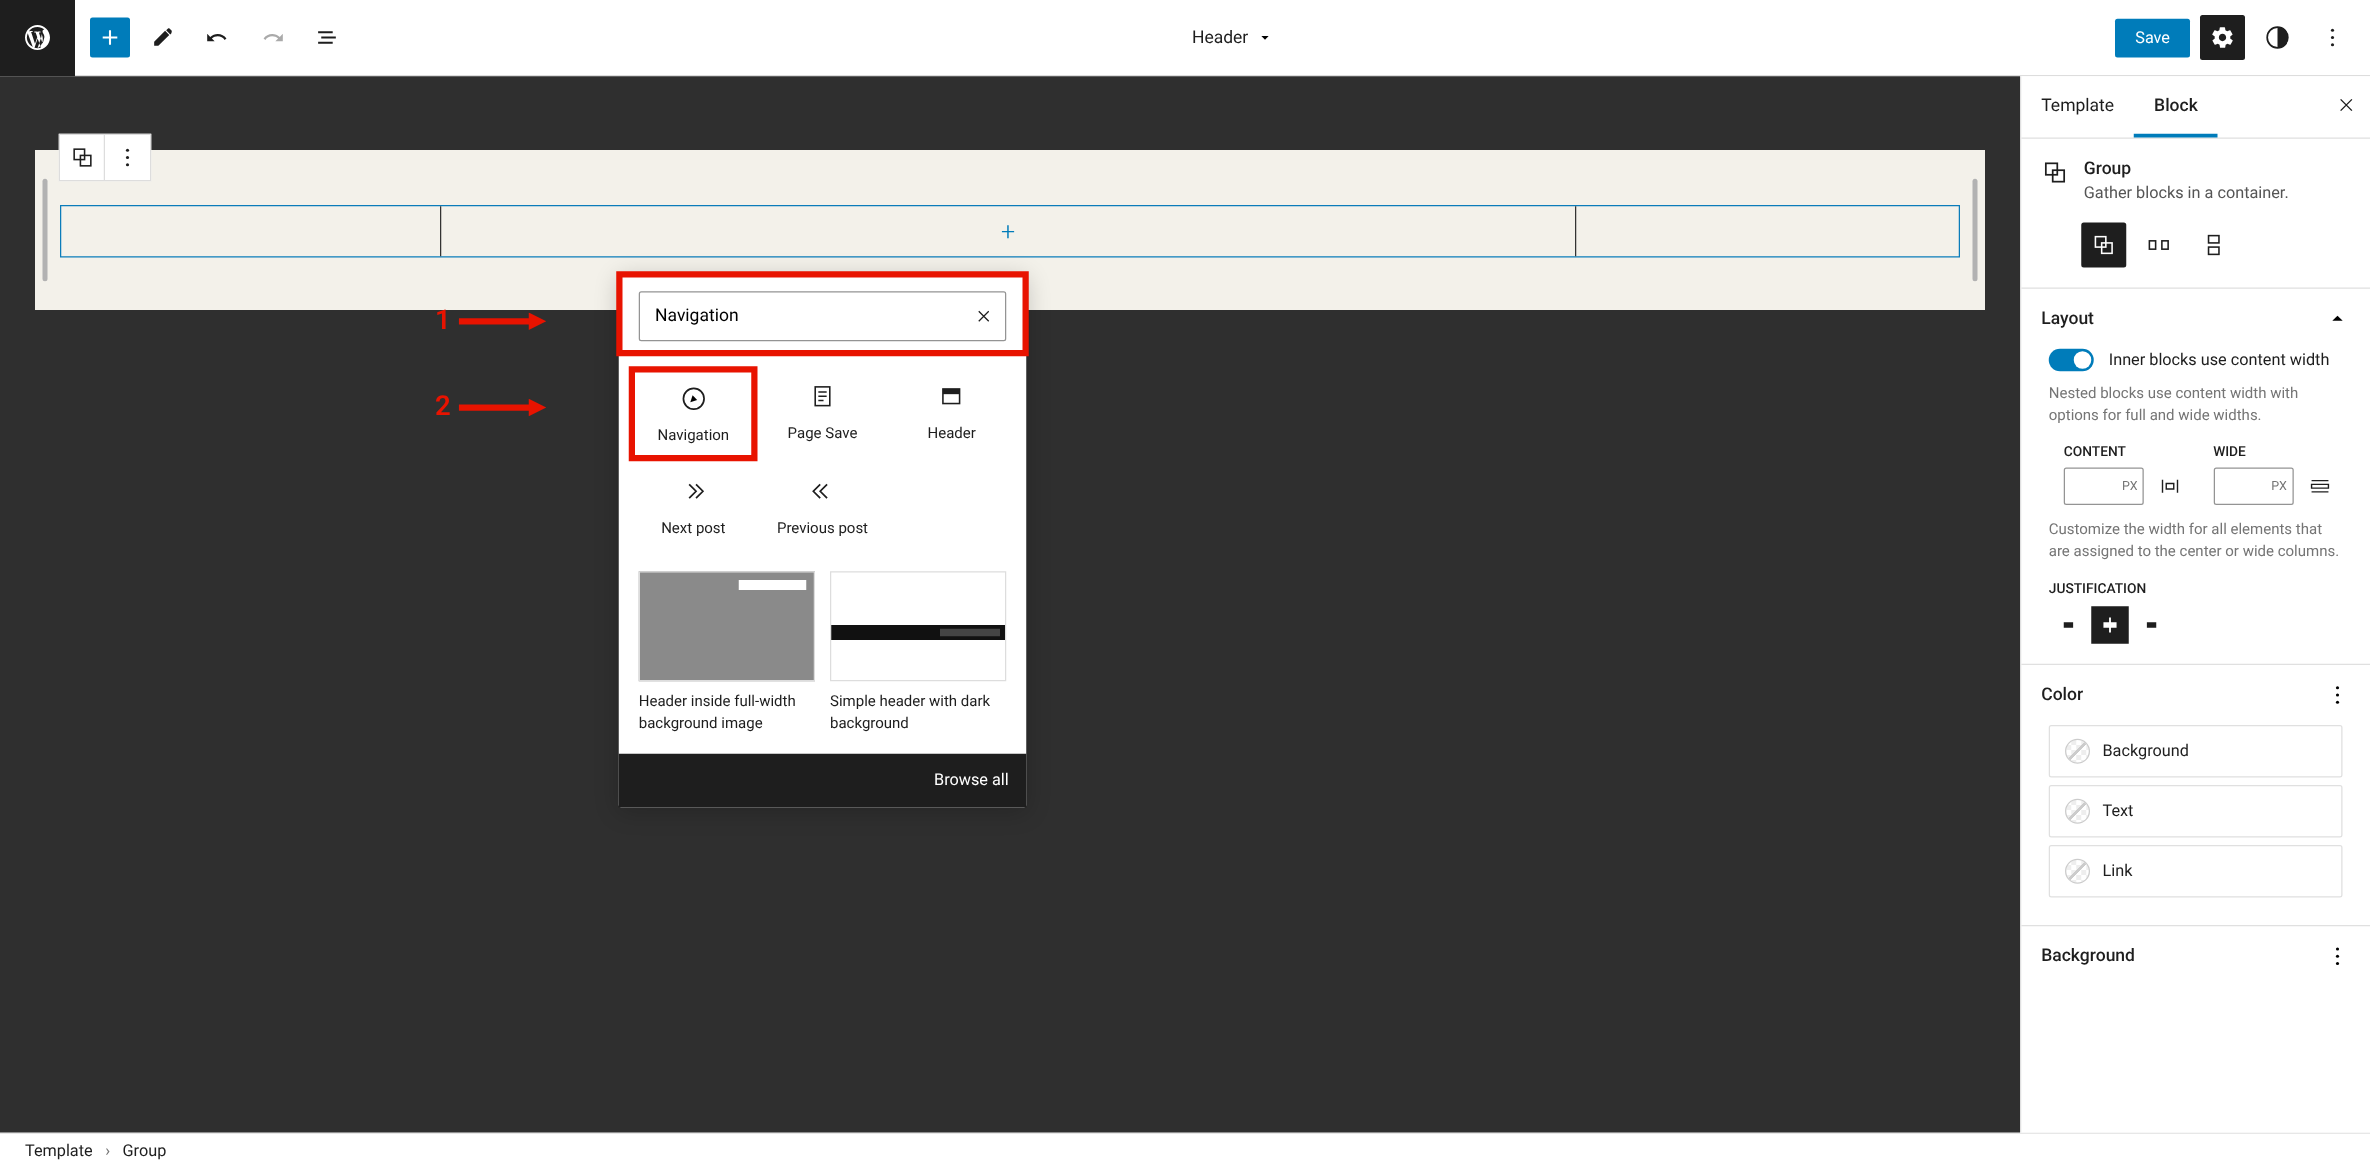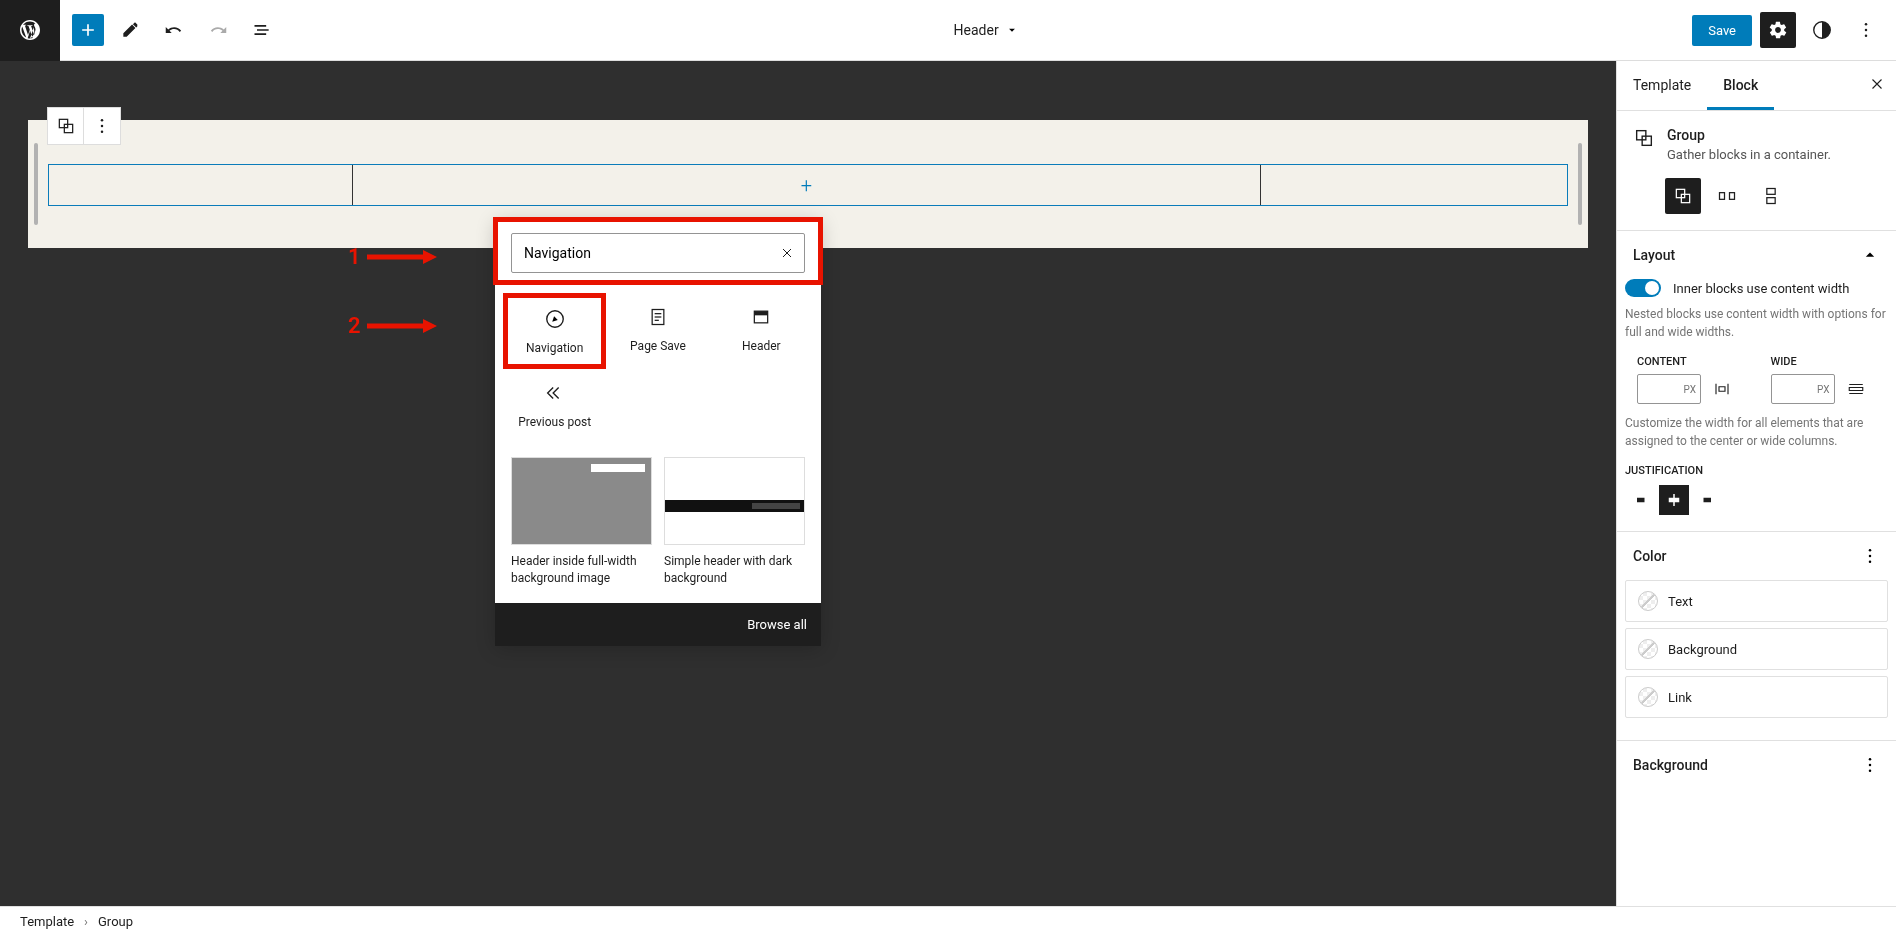--- a/index.html
+++ b/index.html
@@ -67,21 +67,21 @@
 .panel-section { padding: 16px; border-bottom: 1px solid #e0e0e0; }
 .group-head { display: flex; align-items: flex-start; gap: 12px; }
 .group-head .label { font-size: 14px; font-weight: 500; }
 .group-head .desc { font-size: 13px; color: #555; margin-top: 4px; }
 .variation-row { display: flex; gap: 8px; margin-top: 16px; padding-left: 32px; }
 .variation-btn { width: 36px; height: 36px; display: flex; align-items: center; justify-content: center; border-radius: 2px; cursor: pointer; }
 .variation-btn.active { background: #1e1e1e; }
 .variation-btn.active svg { fill: #fff; }
 .panel-title-row { display: flex; align-items: center; justify-content: space-between; cursor: pointer; padding: 14px 16px; }
 .panel-title-row .title { font-size: 14px; font-weight: 500; }
-.panel-body { padding: 0 8px 16px; }
+.panel-body { padding: 0 22px 16px; }
 .toggle-row { display: flex; align-items: center; gap: 12px; margin-bottom: 8px; }
 .toggle { width: 36px; height: 18px; background: #007cba; border-radius: 9px; position: relative; cursor: pointer; }
 .toggle::after { content: ""; position: absolute; right: 2px; top: 2px; width: 14px; height: 14px; background: #fff; border-radius: 50%; }
 .help-text { font-size: 12px; color: #757575; line-height: 1.5; margin-top: 4px; }
 .width-controls { display: flex; gap: 16px; margin-top: 14px; margin-left: 12px; }
 .width-col { flex: 1; }
 .small-label { font-size: 11px; font-weight: 500; text-transform: uppercase; margin-bottom: 6px; }
 .input-row { display: flex; gap: 6px; align-items: center; }
 .width-input { width: 64px; height: 30px; border: 1px solid #949494; border-radius: 2px; text-align: right; padding-right: 4px; font-size: 10px; color: #888; }
 .align-btn { width: 30px; height: 30px; display: flex; align-items: center; justify-content: center; cursor: pointer; }
@@ -249,20 +249,28 @@
               <svg width="20" height="20" viewBox="0 0 24 24">
                 <rect x="4" y="5" width="16" height="14" fill="none" stroke="#1e1e1e" stroke-width="1.5"></rect>
                 <rect x="4" y="5" width="16" height="5" fill="#1e1e1e"></rect>
               </svg>
             </div>
           <span class="label">Header</span>
         </div>
         <div class="grid-item">
           <div class="icon-box">
               <svg width="22" height="22" viewBox="0 0 24 24">
+                <path d="M8 6l6 6-6 6M14 6l6 6-6 6" fill="none" stroke="#1e1e1e" stroke-width="1.5"></path>
+              </svg>
+            </div>
+          <span class="label">Next post</span>
+        </div>
+        <div class="grid-item">
+          <div class="icon-box">
+              <svg width="22" height="22" viewBox="0 0 24 24">
                 <path d="M16 6l-6 6 6 6M10 6l-6 6 6 6" fill="none" stroke="#1e1e1e" stroke-width="1.5"></path>
               </svg>
             </div>
           <span class="label">Previous post</span>
         </div>
       </div>
       <div class="patterns">
         <div class="pattern">
           <div class="pattern-preview" style="background:#8a8a8a;">
             <div style="position:absolute;top:6px;right:6px;width:54px;height:8px;background:#fff;"></div>
@@ -391,25 +399,25 @@
             <svg width="20" height="20" viewBox="0 0 24 24">
               <circle cx="12" cy="5" r="1.5"></circle>
               <circle cx="12" cy="12" r="1.5"></circle>
               <circle cx="12" cy="19" r="1.5"></circle>
             </svg>
           </span>
       </div>
       <div class="panel-body">
         <div class="color-item">
             <div class="color-swatch"></div>
-            <span>Text</span>
+            <span>Background</span>
           </div>
         <div class="color-item">
             <div class="color-swatch"></div>
-            <span>Background</span>
+            <span>Text</span>
           </div>
         <div class="color-item">
             <div class="color-swatch"></div>
             <span>Link</span>
           </div>
       </div>
     </div>
 
     <div class="panel-title-row">
       <span class="title">Background</span>

